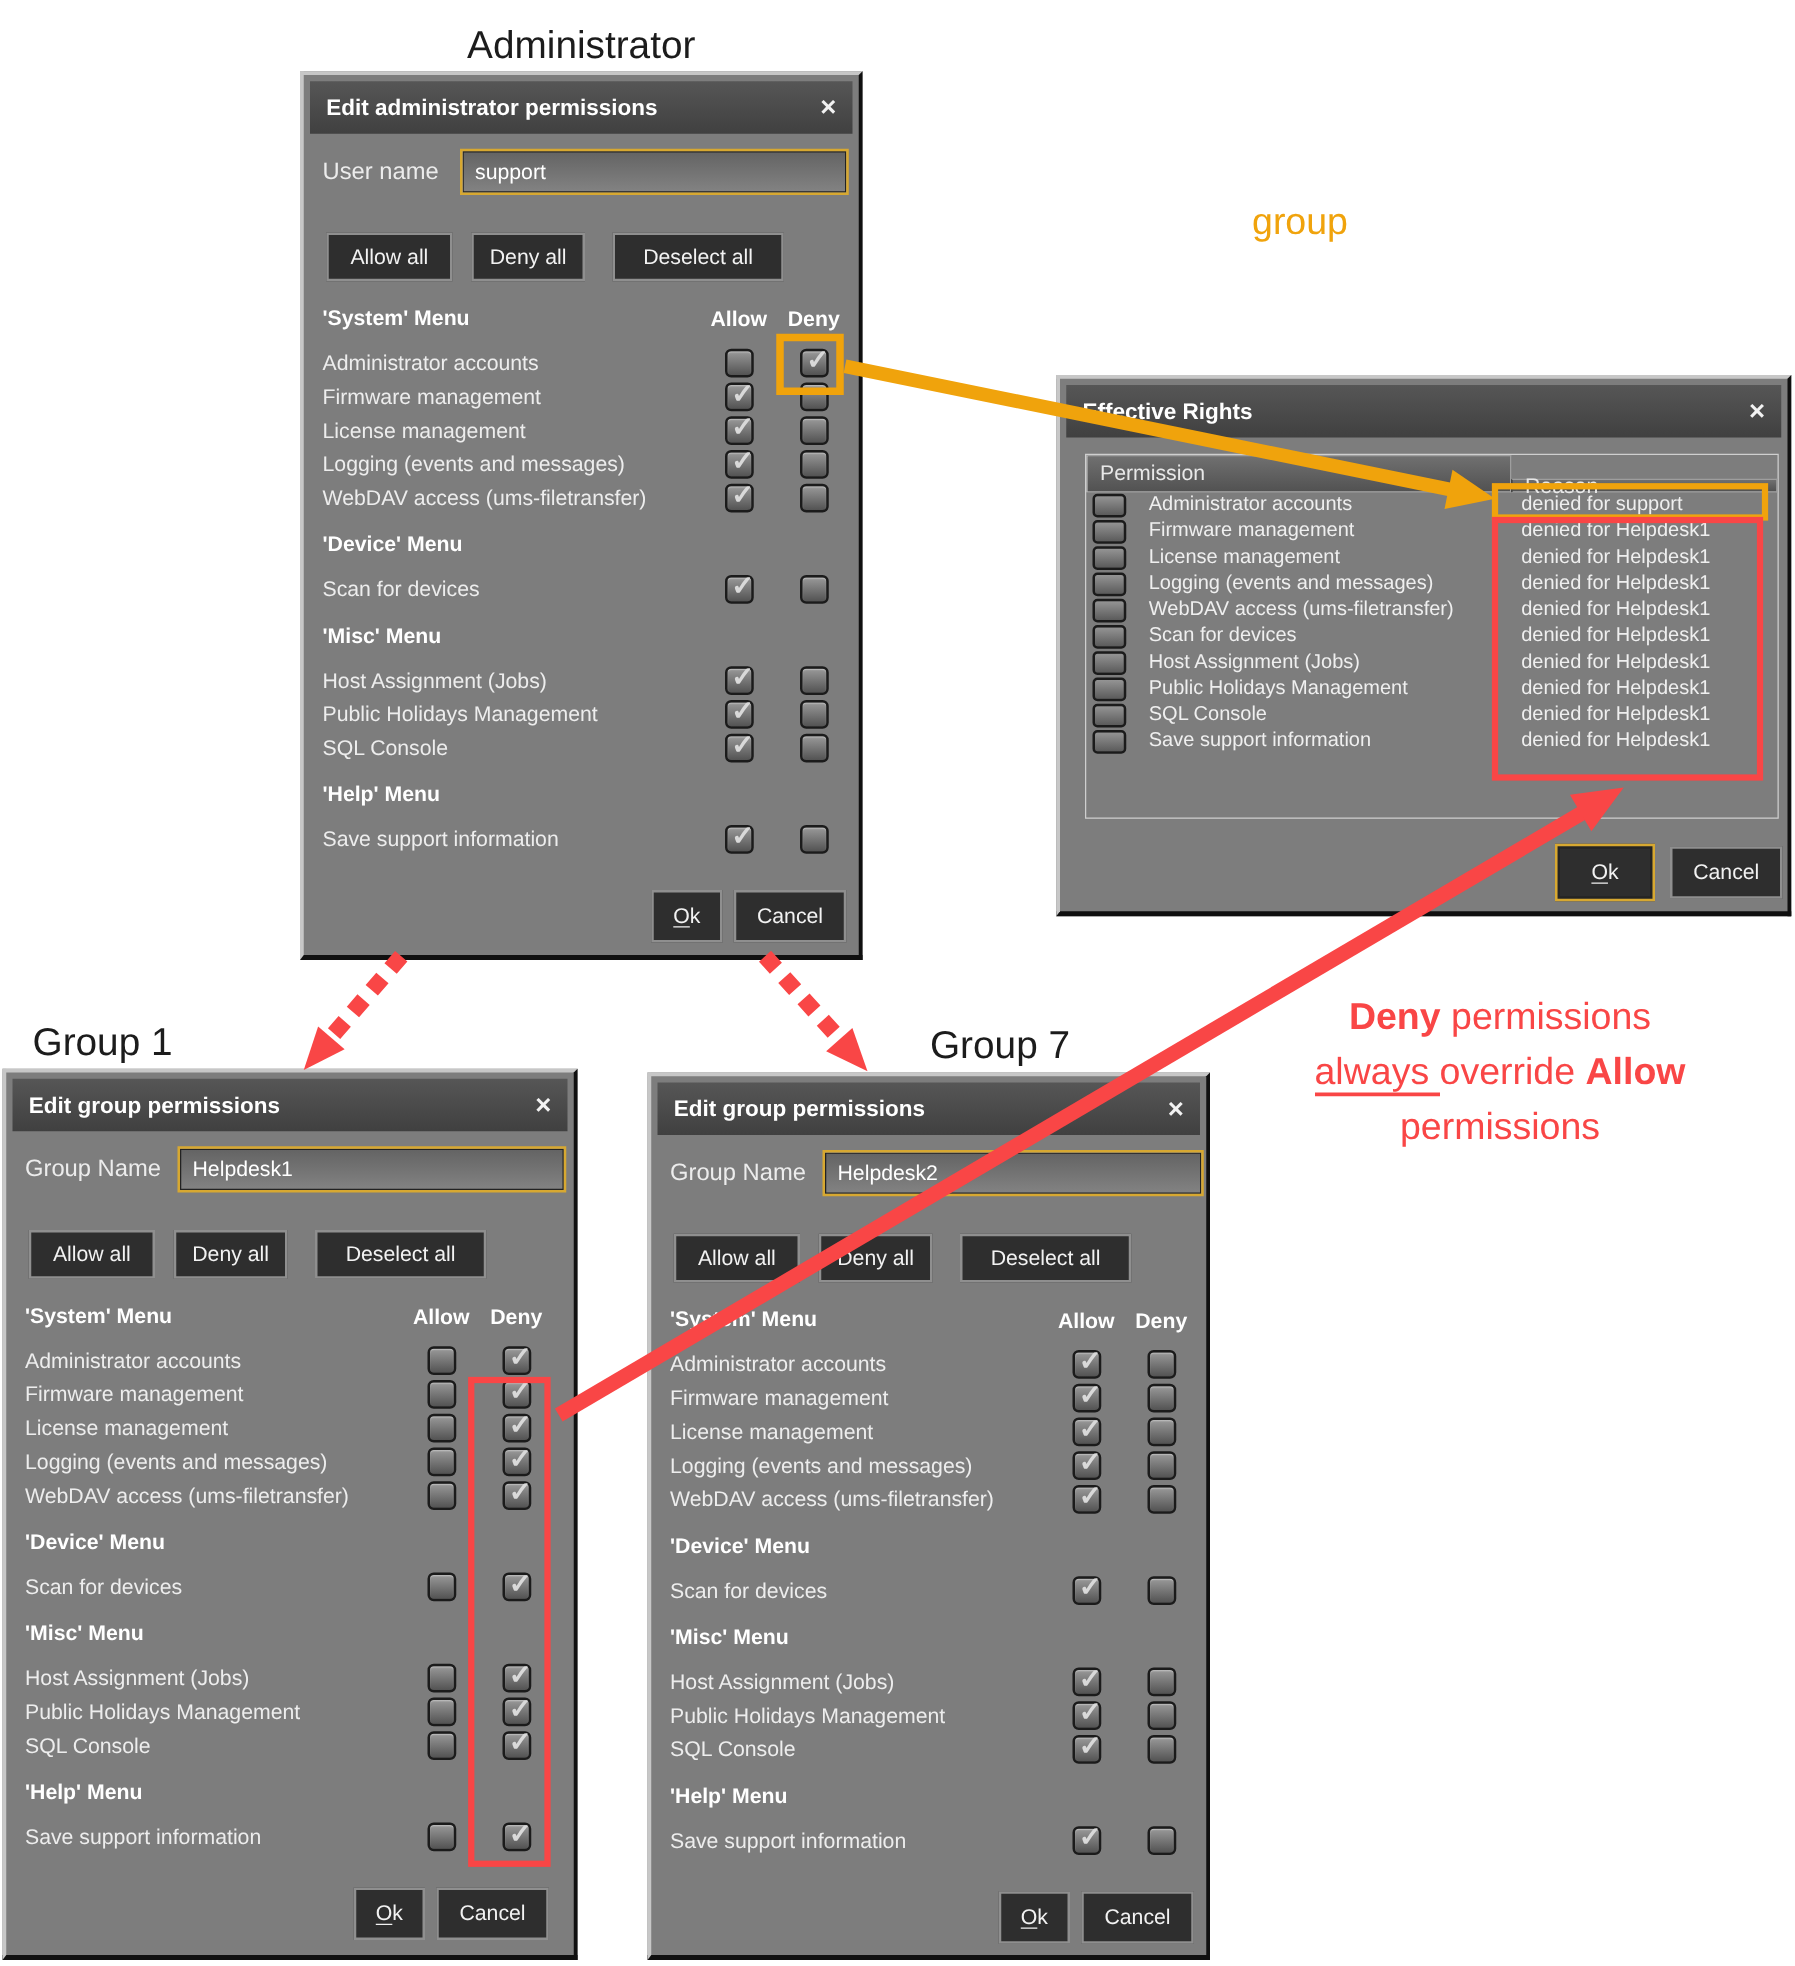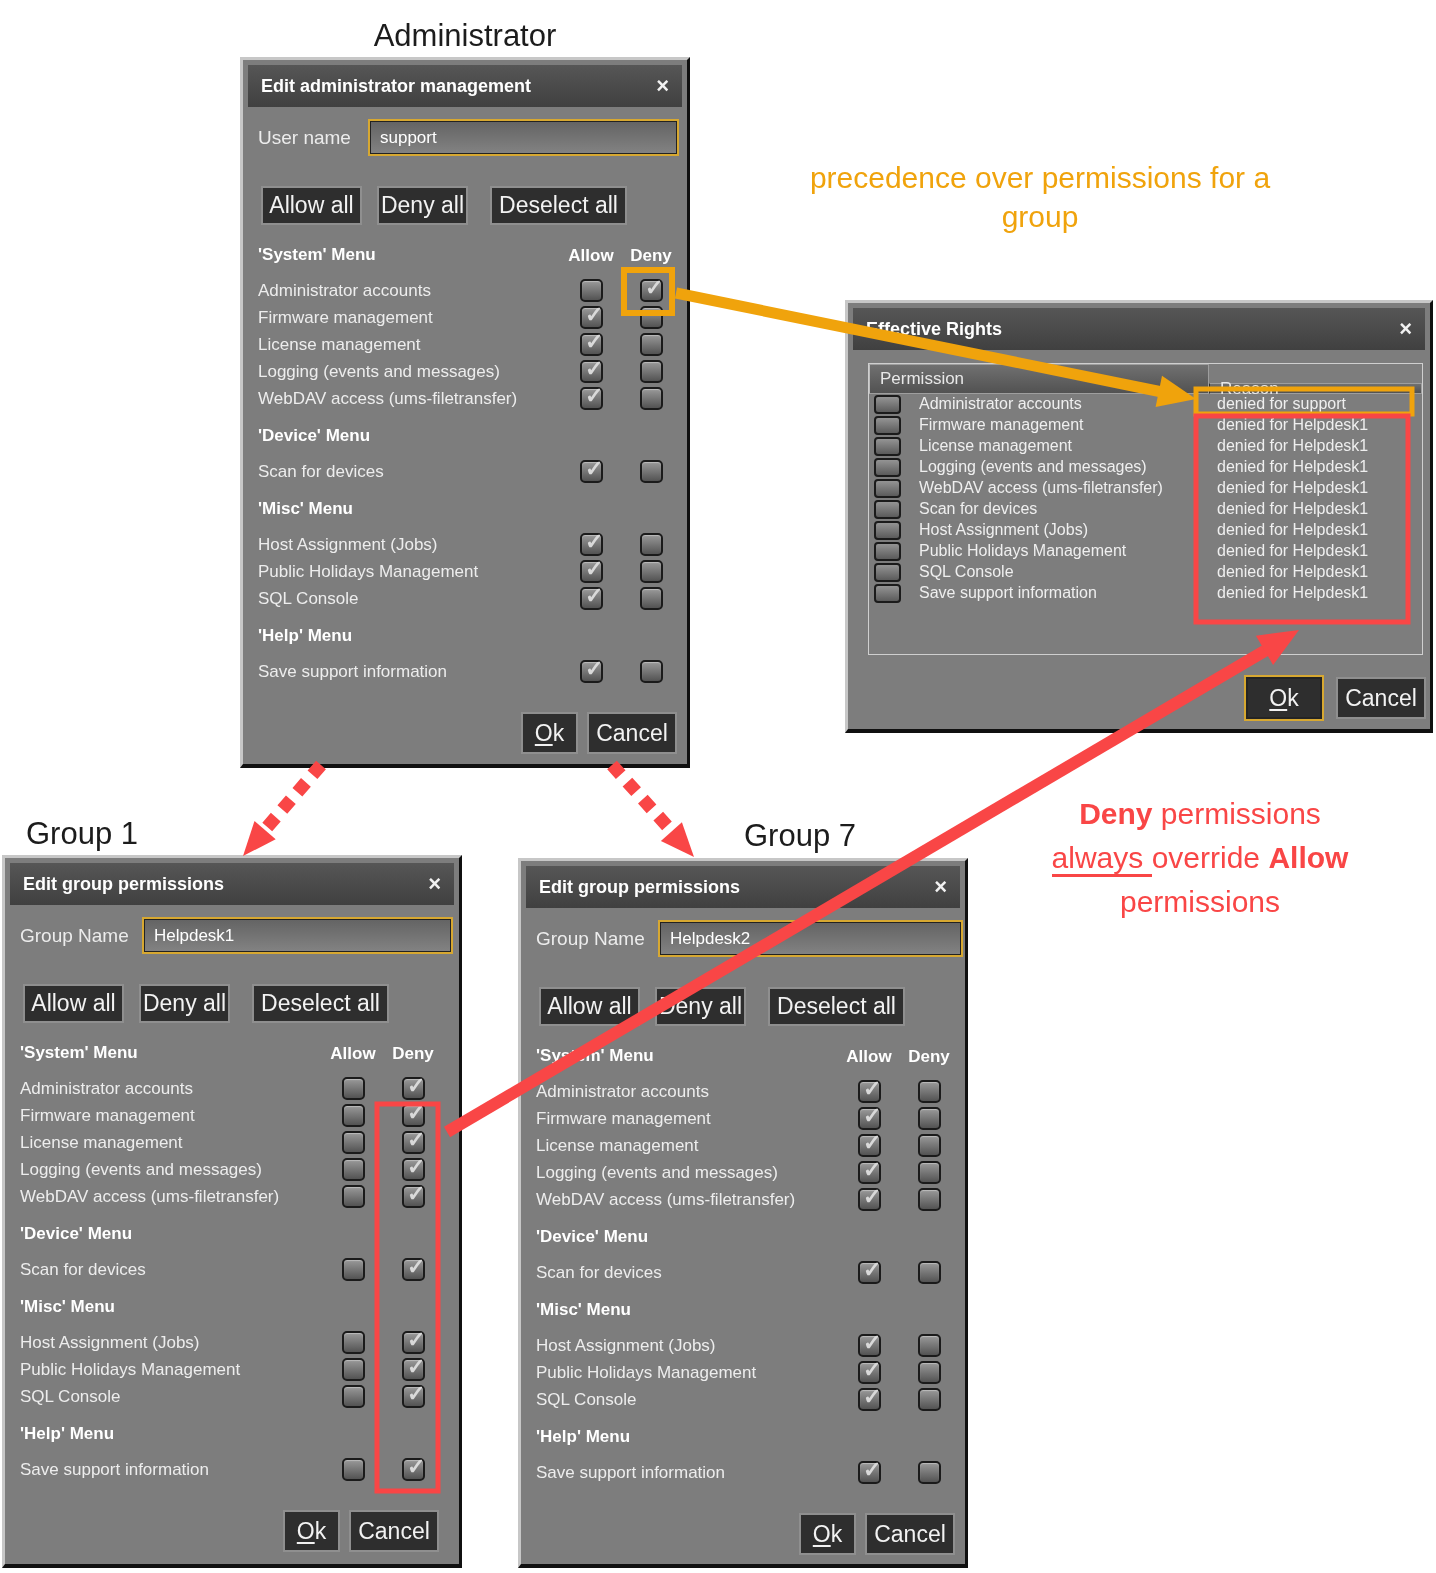--- a/index.html
+++ b/index.html
@@ -28,21 +28,21 @@
     border-right:3px solid #101010;border-bottom:4px solid #101010;z-index:1;}
   .titlebar{position:absolute;left:5px;right:5px;top:5px;height:42px;
     background:linear-gradient(180deg,#565656,#404040);color:#fff;font-weight:bold;font-size:18px;
     display:flex;align-items:center;padding:0 13px;}
   .close{margin-left:auto;font-size:22px;font-weight:bold;color:#f2f2f2;line-height:1;}
   .fieldlabel{position:absolute;left:15px;top:67px;font-size:19px;color:#ececec;white-space:nowrap;}
   .field{position:absolute;top:59px;height:37px;background:linear-gradient(180deg,#636363,#838383);
     border:2px solid var(--gold);box-shadow:inset 0 0 0 1px #222;color:#fff;font-size:17px;
     display:flex;align-items:center;padding:0 10px;}
   .btn{position:absolute;background:var(--button-bg);border:2px solid #8f8f8f;color:#f2f2f2;
-    font-size:23px;display:flex;align-items:center;justify-content:center;white-space:nowrap;}
+    font-size:17px;display:flex;align-items:center;justify-content:center;white-space:nowrap;}
   .btn.gold{border:2px solid var(--gold);box-shadow:inset 0 0 0 2px #242424;}
   .mn{text-decoration:underline;text-underline-offset:3px;}
   .colhead{position:absolute;top:186px;width:60px;text-align:center;font-weight:bold;font-size:17px;color:#fff;}
   .permlist{position:absolute;left:15px;right:8px;top:184px;}
   .sechead{height:34px;line-height:22px;font-weight:bold;font-size:17px;color:#fff;}
   .sechead:not(:first-child){margin-top:12px;}
   .permrow{position:relative;height:27px;}
   .rowlabel{position:absolute;left:0;top:3px;font-size:17px;color:#ededed;white-space:nowrap;}
   .cb{position:absolute;top:1px;width:23px;height:23px;border-radius:5px;
     background:linear-gradient(180deg,#999,#535353);border:2px solid #1b1b1b;
@@ -71,29 +71,28 @@
 </head>
 <body>
 
 <div class="stage">
 
   <div class="caption" id="cap-admin">Administrator</div>
   <div class="caption" id="cap-group1">Group 1</div>
   <div class="caption" id="cap-group2">Group 7</div>
 
   <div class="note" id="orange-note">
-    <span>precedence over permissions for a</span>
     <span>group</span>
   </div>
 
   <div class="note" id="red-note"><span class="b">Deny</span><span> permissions</span><br><span class="u">always </span><span>override </span><span class="b">Allow</span><br><span>permissions</span></div>
 
   <div id="dlg-admin" class="dialog" style="left: 240px; top: 57px; width: 450px; height: 711px;">
       <div class="titlebar">
-    <span>Edit administrator management</span>
+    <span>Edit administrator permissions</span>
     <span class="close">×</span>
   </div>
     <div class="fieldlabel">User name</div>
     <div class="field" style="left:125px;width:311px;">
       <span>support</span>
     </div>
     <div class="btn" style="left:18px;top:126px;width:101px;height:39px;">Allow all</div>
     <div class="btn" style="left:134px;top:126px;width:91px;height:39px;">Deny all</div>
     <div class="btn" style="left:247px;top:126px;width:137px;height:39px;">Deselect all</div>
     <div class="colhead" style="left:318px;">Allow</div>

